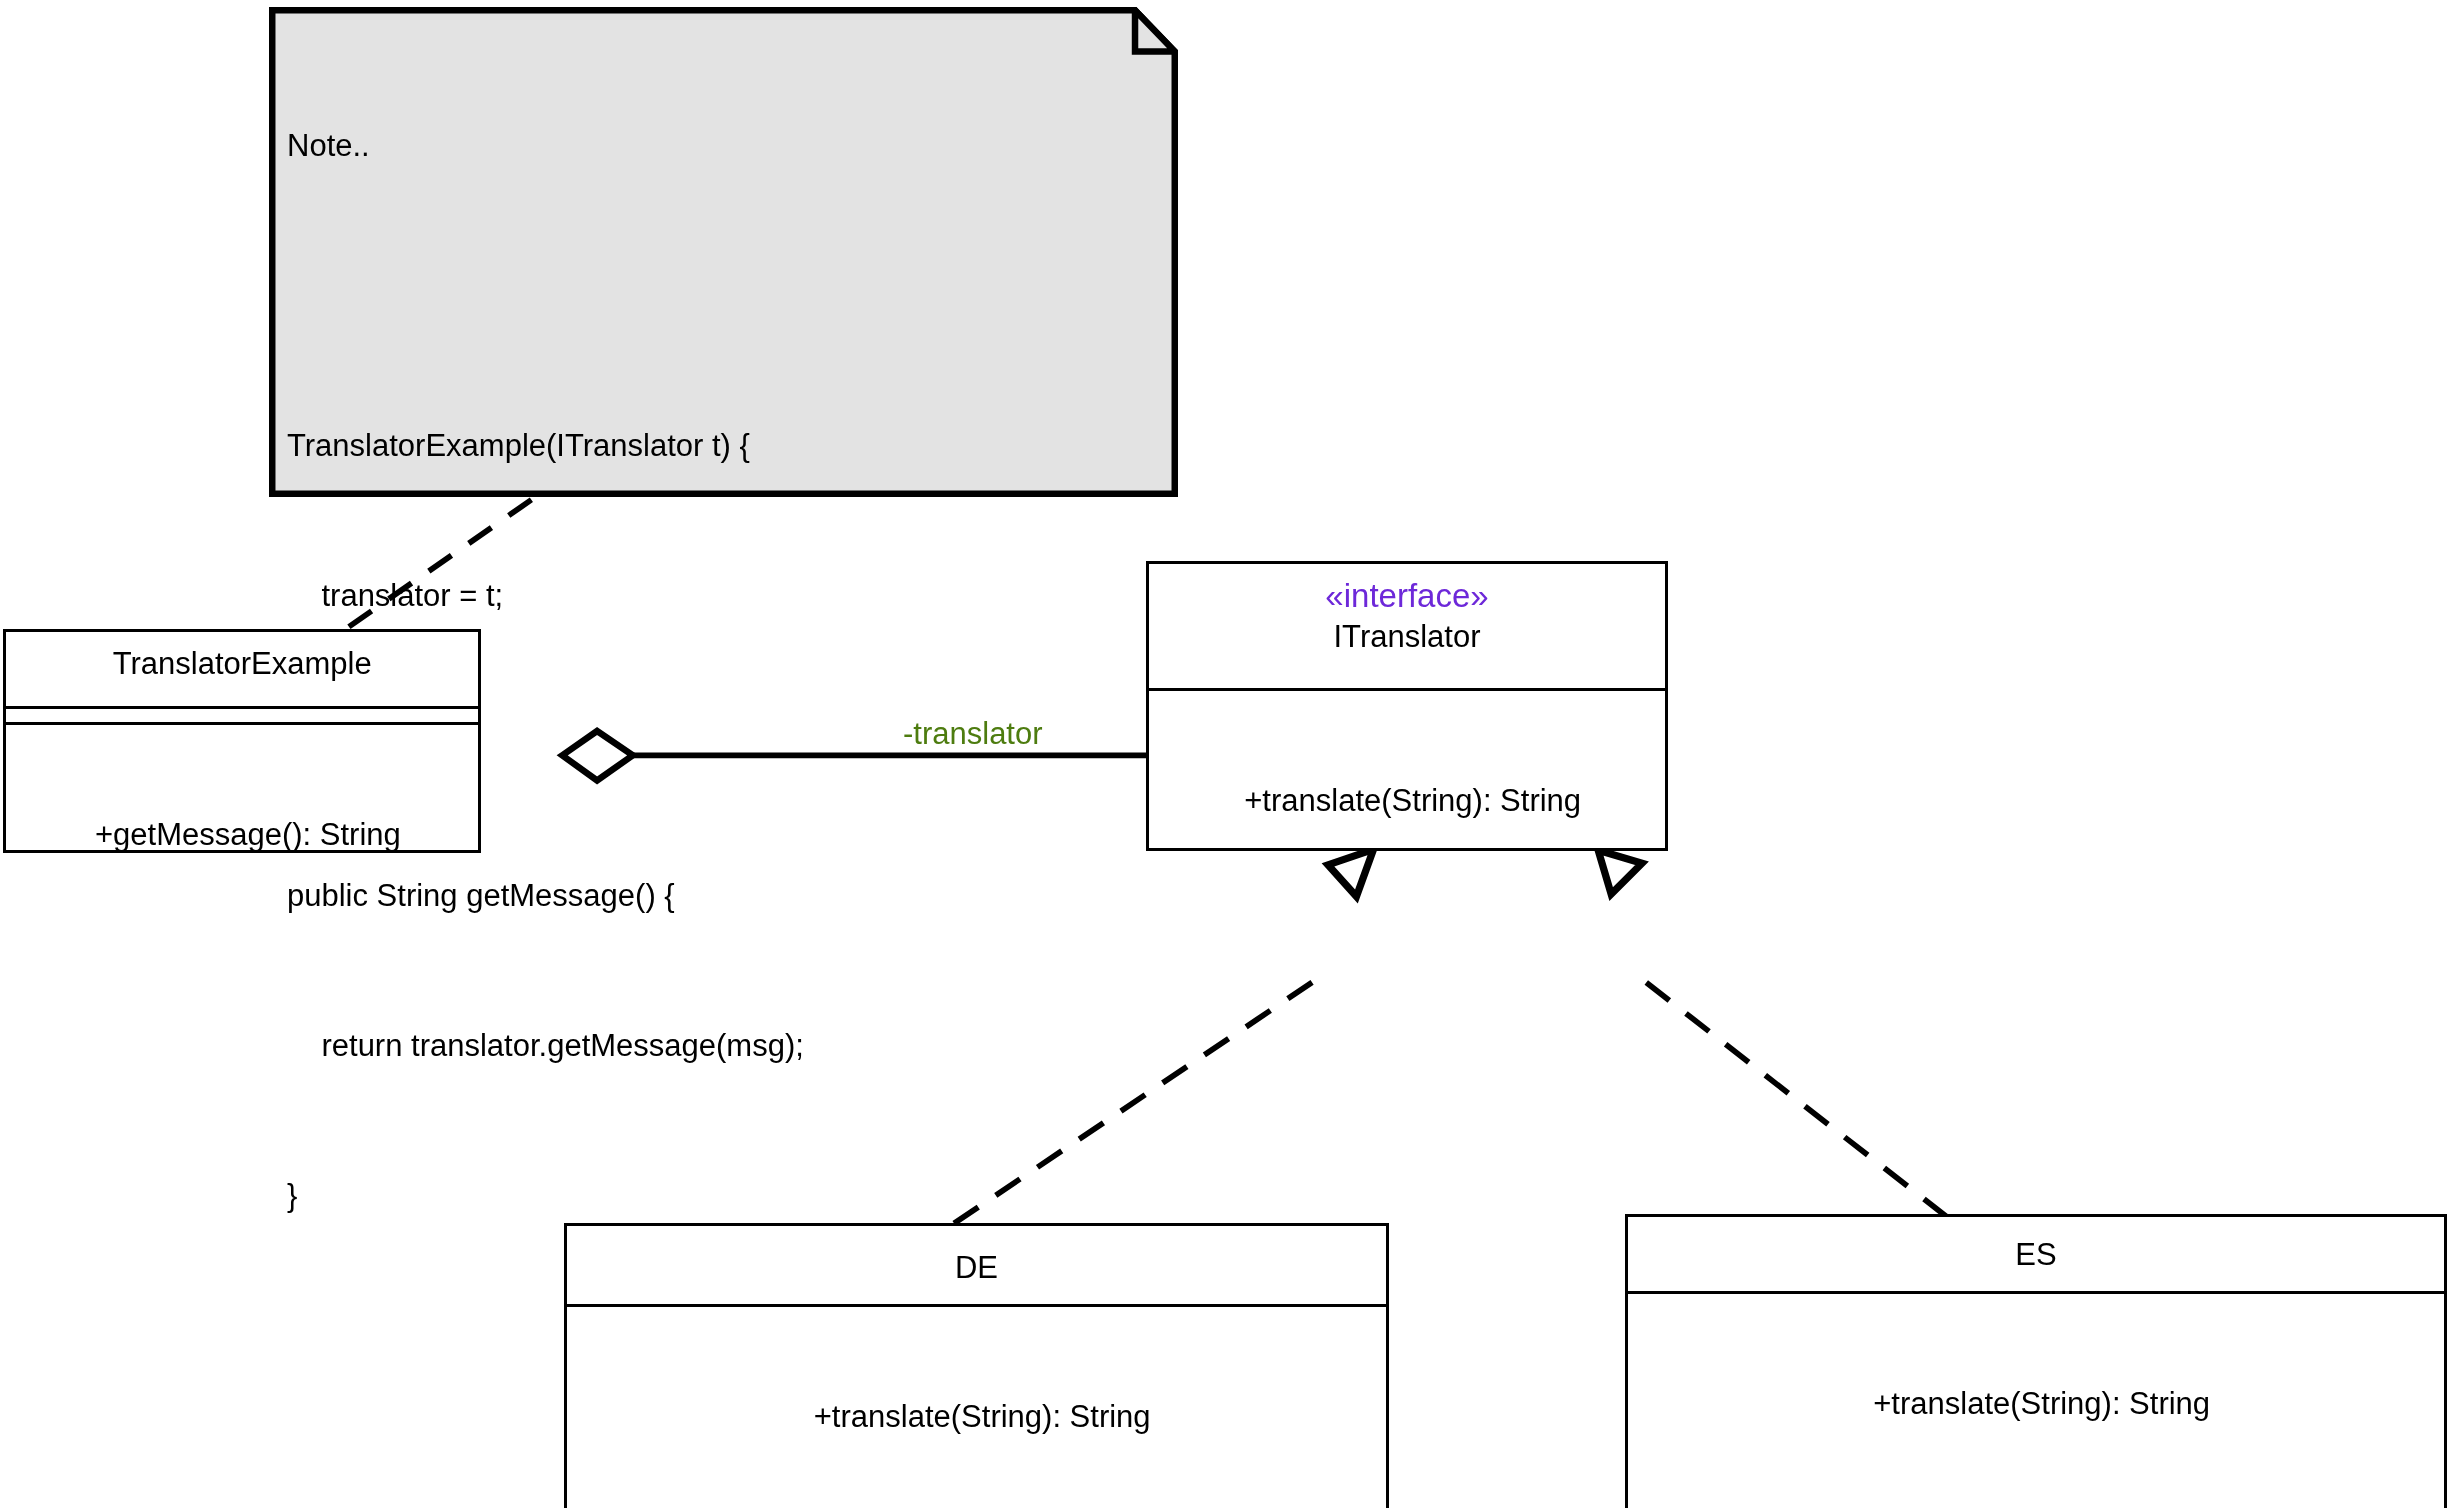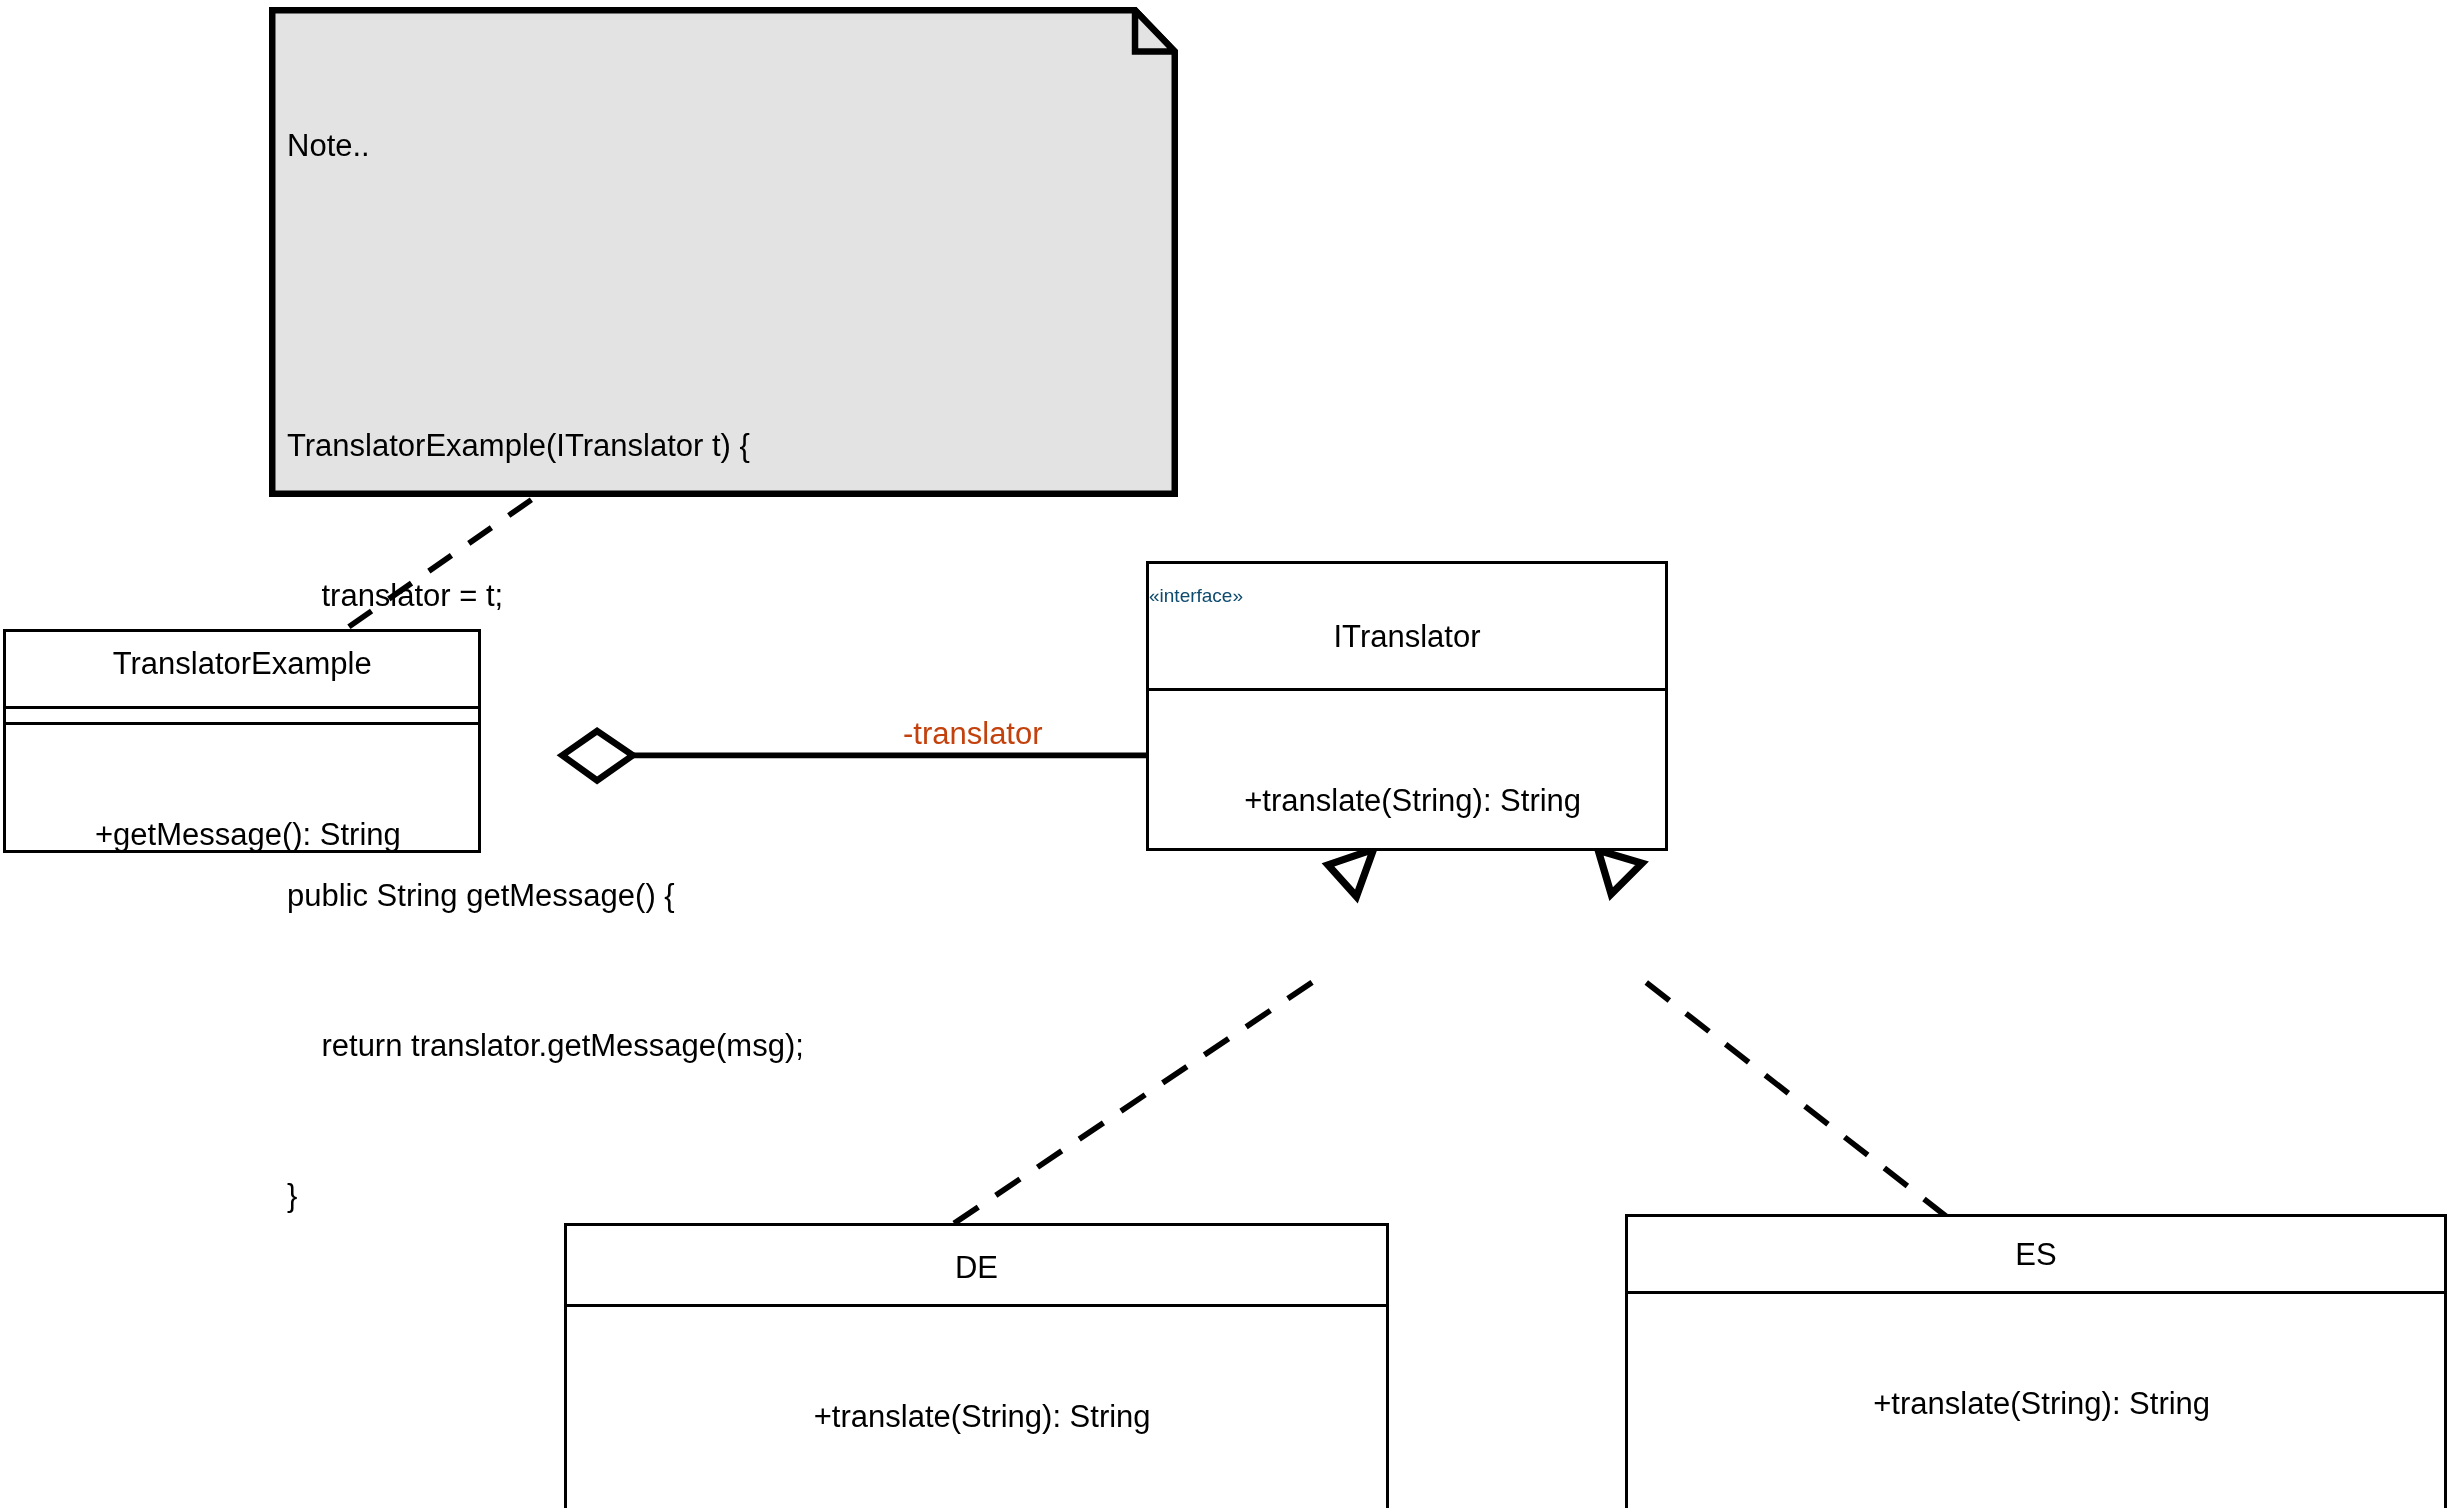--- a/index.html
+++ b/index.html
@@ -59,23 +59,23 @@
     background: #ffffff;
   }
   .cls-name {
     text-align: center;
     font-size: 31px;
     color: #000000;
     line-height: 41px;
     white-space: pre;
   }
   .cls-stereotype {
-    text-align: left;
-    font-size: 19px;
-    color: #0c4a6e;
+    text-align: center;
+    font-size: 33px;
+    color: #6d28d9;
     line-height: 41px;
     white-space: pre;
   }
   .compartment-rule {
     border-top: 3.2px solid #000000;
   }
   .cls-members {
     font-size: 31px;
     color: #000000;
     line-height: 44px;
@@ -104,21 +104,21 @@
 
   #class-es {
     left: 1625px; top: 1214px; width: 822px; height: 298px;
   }
   #class-es .name-band { height: 57px; padding-top: 17px; }
 
   
   .edge-label {
     position: absolute;
     font-size: 31px;
-    color: #c2410c;
+    color: #4d7c0f;
     white-space: pre;
   }
   #label-translator {
     left: 903px;
     top: 716px;
   }
 </style>
 </head>
 <body>
 

